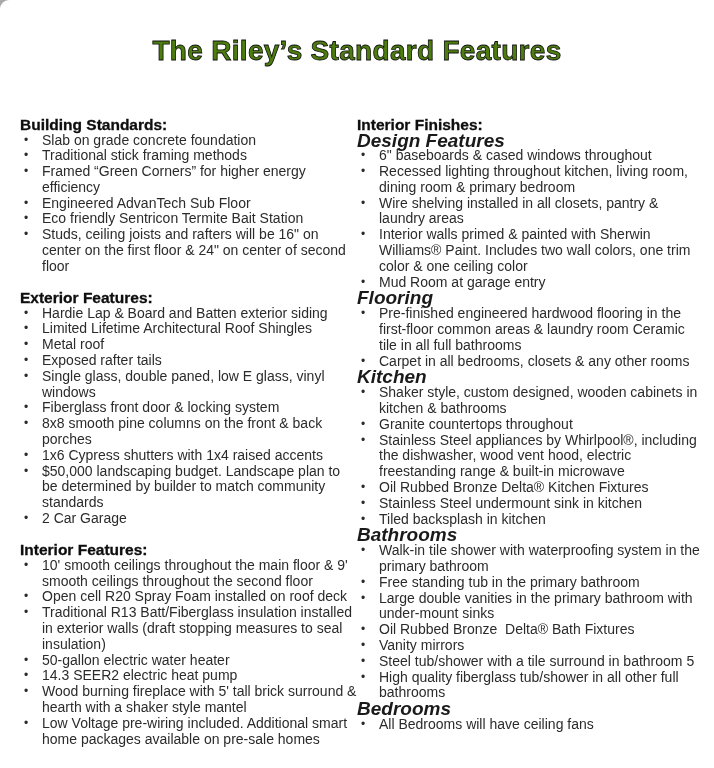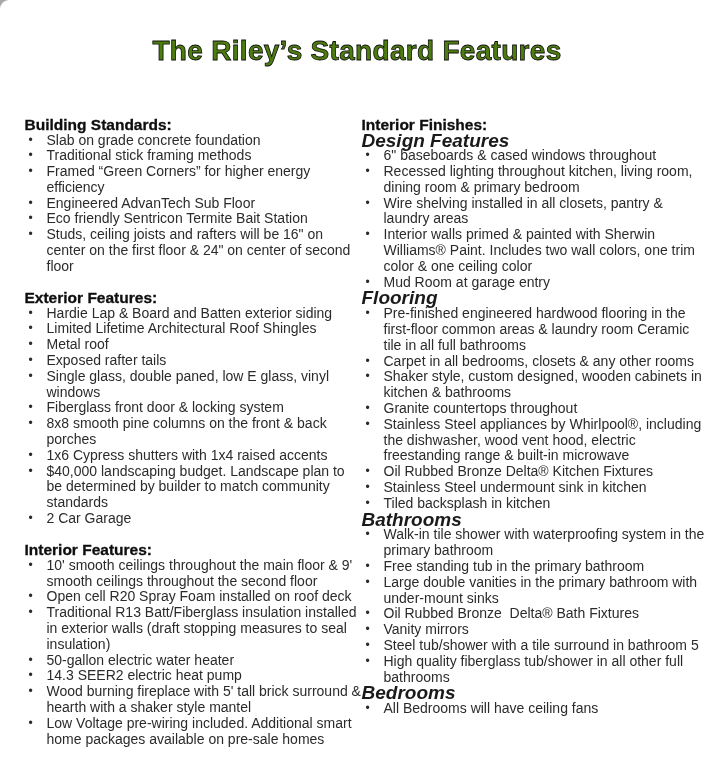--- a/index.html
+++ b/index.html
@@ -25,21 +25,20 @@
     font-size: 28px;
     font-weight: bold;
     color: #4d7c0f;
     letter-spacing: 0.3px;
     -webkit-text-stroke: 0.8px #0d0d0d;
   }
   .columns {
     display: flex;
     align-items: flex-start;
     padding: 30px 0 0 20px;
-    justify-content: center;
   }
   .col { flex: 0 0 auto; }
   .col-left  { width: 337px; }
   .col-right { width: 348px; }
   .section { margin-bottom: 14px; }
   .section:last-child { margin-bottom: 0; }
   .section-heading {
     font-size: 15.5px;
     font-weight: bold;
     color: #0e0e0e;
@@ -90,21 +89,21 @@
         <div class="section-heading">Exterior Features:</div>
         <ul class="items">
           <li class="item"><span class="bullet">•</span><span class="item-text">Hardie Lap &amp; Board and Batten exterior siding</span></li>
           <li class="item"><span class="bullet">•</span><span class="item-text">Limited Lifetime Architectural Roof Shingles</span></li>
           <li class="item"><span class="bullet">•</span><span class="item-text">Metal roof</span></li>
           <li class="item"><span class="bullet">•</span><span class="item-text">Exposed rafter tails</span></li>
           <li class="item"><span class="bullet">•</span><span class="item-text">Single glass, double paned, low E glass, vinyl windows</span></li>
           <li class="item"><span class="bullet">•</span><span class="item-text">Fiberglass front door &amp; locking system</span></li>
           <li class="item"><span class="bullet">•</span><span class="item-text">8x8 smooth pine columns on the front &amp; back porches</span></li>
           <li class="item"><span class="bullet">•</span><span class="item-text">1x6 Cypress shutters with 1x4 raised accents</span></li>
-          <li class="item"><span class="bullet">•</span><span class="item-text">$40,000 landscaping budget. Landscape plan to be determined by builder to match community standards</span></li>
+          <li class="item"><span class="bullet">•</span><span class="item-text">$50,000 landscaping budget. Landscape plan to be determined by builder to match community standards</span></li>
           <li class="item"><span class="bullet">•</span><span class="item-text">2 Car Garage</span></li>
         </ul>
       </section>
       <section class="section">
         <div class="section-heading">Interior Features:</div>
         <ul class="items">
           <li class="item"><span class="bullet">•</span><span class="item-text">10' smooth ceilings throughout the main floor &amp; 9' smooth ceilings throughout the second floor</span></li>
           <li class="item"><span class="bullet">•</span><span class="item-text">Open cell R20 Spray Foam installed on roof deck</span></li>
           <li class="item"><span class="bullet">•</span><span class="item-text">Traditional R13 Batt/Fiberglass insulation installed in exterior walls (draft stopping measures to seal insulation)</span></li>
           <li class="item"><span class="bullet">•</span><span class="item-text">50-gallon electric water heater</span></li>
@@ -123,20 +122,21 @@
           <li class="item"><span class="bullet">•</span><span class="item-text">Recessed lighting throughout kitchen, living room, dining room &amp; primary bedroom</span></li>
           <li class="item"><span class="bullet">•</span><span class="item-text">Wire shelving installed in all closets, pantry &amp; laundry areas</span></li>
           <li class="item"><span class="bullet">•</span><span class="item-text">Interior walls primed &amp; painted with Sherwin Williams® Paint. Includes two wall colors, one trim color &amp; one ceiling color</span></li>
           <li class="item"><span class="bullet">•</span><span class="item-text">Mud Room at garage entry</span></li>
         </ul>
         <div class="subheading">Flooring</div>
         <ul class="items">
           <li class="item"><span class="bullet">•</span><span class="item-text">Pre-finished engineered hardwood flooring in the first-floor common areas &amp; laundry room Ceramic tile in all full bathrooms</span></li>
           <li class="item"><span class="bullet">•</span><span class="item-text">Carpet in all bedrooms, closets &amp; any other rooms</span></li>
         </ul>
+        <div class="subheading">Kitchen</div>
         <ul class="items">
           <li class="item"><span class="bullet">•</span><span class="item-text">Shaker style, custom designed, wooden cabinets in kitchen &amp; bathrooms</span></li>
           <li class="item"><span class="bullet">•</span><span class="item-text">Granite countertops throughout</span></li>
           <li class="item"><span class="bullet">•</span><span class="item-text">Stainless Steel appliances by Whirlpool®, including the dishwasher, wood vent hood, electric freestanding range &amp; built-in microwave</span></li>
           <li class="item"><span class="bullet">•</span><span class="item-text">Oil Rubbed Bronze Delta® Kitchen Fixtures</span></li>
           <li class="item"><span class="bullet">•</span><span class="item-text">Stainless Steel undermount sink in kitchen</span></li>
           <li class="item"><span class="bullet">•</span><span class="item-text">Tiled backsplash in kitchen</span></li>
         </ul>
         <div class="subheading">Bathrooms</div>
         <ul class="items">

